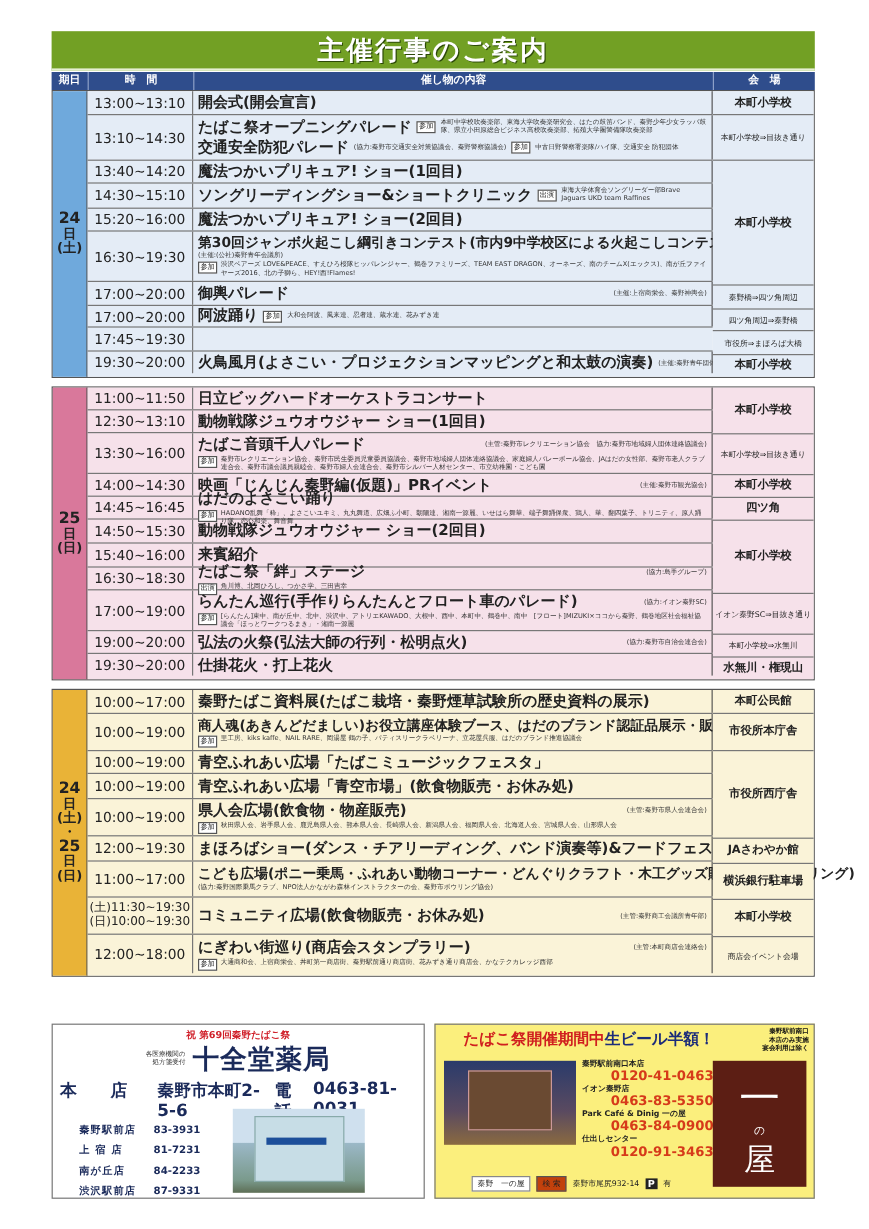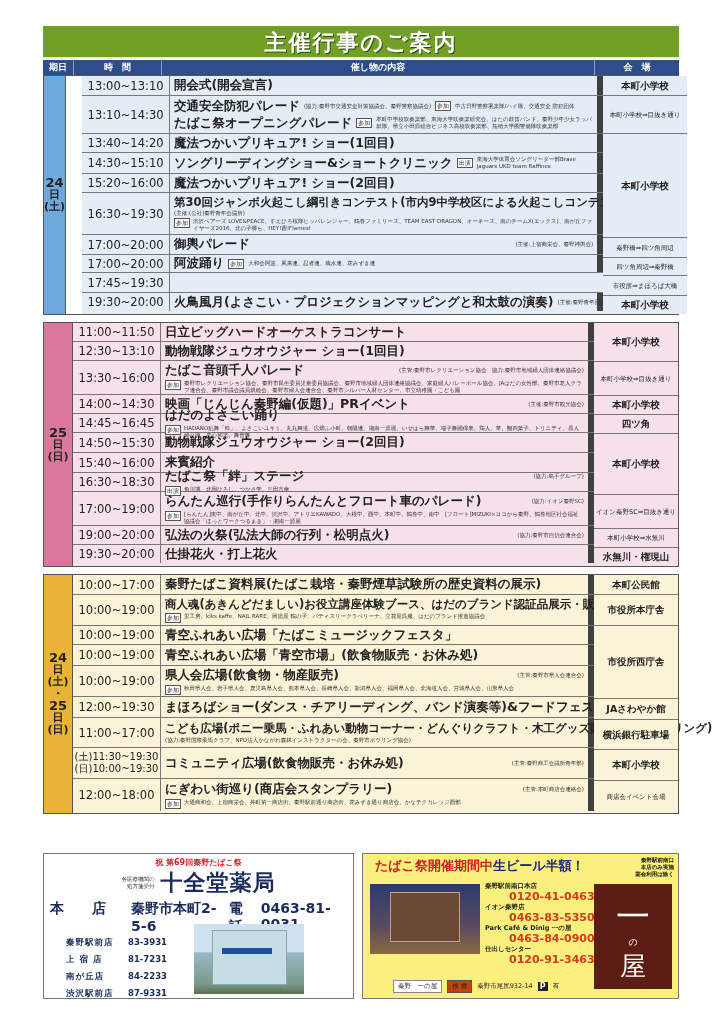--- a/index.html
+++ b/index.html
@@ -35,21 +35,21 @@
   .day-cell .num { font-size: 13px; }
   .rows { flex: 1; display: flex; flex-direction: column; }
   .row { display: flex; border-bottom: 1px solid #777; }
   .row:last-child { border-bottom: none; }
   .time {
     width: 88px; font-size: 11.5px; display: flex; align-items: center; justify-content: center;
     border-right: 1px solid #777; text-align: center; line-height: 12px; padding: 0 2px;
   }
   .time.two { font-size: 10px; }
   .event {
-    width: 433px; padding: 2px 4px; border-right: 6px solid #404040;
+    width: 433px; padding: 2px 4px; border-right: 1px solid #404040;
     display: flex; flex-direction: column; justify-content: center;
   }
   .ev-line { display: flex; align-items: center; gap: 4px; }
   .ev-title { font-size: 12.5px; font-weight: bold; white-space: nowrap; }
   .ev-title.sm { font-size: 11.5px; }
   .tag {
     font-size: 6px; border: 1px solid #555; padding: 0 1px; line-height: 8px;
     background: #fff; flex-shrink: 0;
   }
   .note { font-size: 5.5px; line-height: 7px; color: #333; }
@@ -84,21 +84,21 @@
   .ad1 .main-line { display: flex; font-size: 14px; font-weight: bold; color: #1a2a5a; gap: 10px; margin-top: 2px; }
   .ad1 .branches { position: absolute; left: 22px; top: 80px; font-size: 8.5px; font-weight: bold; color: #1a2a5a; line-height: 17px; }
   .ad1 .branches .br { display: flex; gap: 10px; }
   .ad1 .branches .bn { width: 52px; letter-spacing: 1px; }
   .ad1 .photo {
     position: absolute; left: 150px; top: 70px; width: 110px; height: 70px;
     background: linear-gradient(#cfe0ee 0%, #cfe0ee 40%, #9bb8c7 41%, #7a9a8c 85%, #5d6e55 100%);
   }
   .ad1 .photo .bld { position: absolute; left: 18px; top: 6px; width: 75px; height: 55px; background: #c7dde6; border: 1px solid #8aa; }
   .ad1 .photo .sign { position: absolute; left: 28px; top: 24px; width: 50px; height: 6px; background: #1d4f9a; }
-  .ad2 { width: 317px; border: 1px solid #777; background: #fbef7d; position: relative; padding: 3px 12px; }
+  .ad2 { width: 317px; border: 1px solid #777; background: #fbef7d; position: relative; padding: 3px 23px; }
   .ad2 .headline { font-size: 13px; font-weight: bold; white-space: nowrap; }
   .ad2 .headline .r { color: #d01f1f; }
   .ad2 .headline .b { color: #1c2c7a; }
   .ad2 .corner-note { position: absolute; right: 4px; top: 3px; font-size: 5.5px; line-height: 7px; text-align: right; color: #111; font-weight: bold; }
   .ad2 .photo2 { position: absolute; left: 7px; top: 30px; width: 110px; height: 70px; background: linear-gradient(#2a3b6b, #5a4a60 60%, #8a6a40); }
   .ad2 .photo2 .shop { position: absolute; left: 20px; top: 8px; width: 70px; height: 50px; background: #6a4a32; border: 1px solid #c99; }
   .ad2 .list { position: absolute; left: 122px; top: 28px; }
   .ad2 .loc { font-size: 6.5px; font-weight: bold; color: #222; }
   .ad2 .tel { font-size: 11px; font-weight: bold; color: #d63a1a; margin-left: 24px; line-height: 12px; }
   .ad2 .logo { position: absolute; right: 6px; top: 30px; width: 78px; height: 105px; background: #5c1e14; color: #fff; text-align: center; }
@@ -123,47 +123,47 @@
 
   <div id="blocks">
       <div class="block b24" style="margin-top: 0px;">
         <div class="day-cell">
           <div>
             <div class="num">24</div>
             <div>日</div>
             <div>(土)</div>
           </div>
         </div>
-        <div class="main-area" style="flex: 1 1 0%; padding-left: 16px;">
+        <div class="main-area" style="flex: 1 1 0%;">
           <div class="rows left-rows">
             <div class="row" style="height: 20px;">
               <div class="time">
                 <div>13:00~13:10</div>
               </div>
               <div class="event">
                 <div class="ev-line">
                   <span class="ev-title">開会式(開会宣言)</span>
                 </div>
               </div>
             </div>
             <div class="row" style="height: 38px;">
               <div class="time">
                 <div>13:10~14:30</div>
               </div>
               <div class="event">
                 <div class="ev-line">
+                  <span class="ev-title">たばこ祭オープニングパレード</span>
+                  <span class="tag">参加</span>
+                  <span class="note">本町中学校吹奏楽部、東海大学吹奏楽研究会、はたの鼓笛バンド、秦野少年少女ラッパ鼓隊、県立小田原総合ビジネス高校吹奏楽部、拓殖大学圏警備隊吹奏楽部</span>
+                </div>
+                <div class="ev-line">
                   <span class="ev-title">交通安全防犯パレード</span>
                   <span class="note">(協力:秦野市交通安全対策協議会、秦野警察協議会)</span>
                   <span class="tag">参加</span>
                   <span class="note">中古日野警察署楽隊/ハイ隊、交通安全 防犯団体</span>
-                </div>
-                <div class="ev-line">
-                  <span class="ev-title">たばこ祭オープニングパレード</span>
-                  <span class="tag">参加</span>
-                  <span class="note">本町中学校吹奏楽部、東海大学吹奏楽研究会、はたの鼓笛バンド、秦野少年少女ラッパ鼓隊、県立小田原総合ビジネス高校吹奏楽部、拓殖大学圏警備隊吹奏楽部</span>
                 </div>
               </div>
             </div>
             <div class="row" style="height: 19px;">
               <div class="time">
                 <div>13:40~14:20</div>
               </div>
               <div class="event">
                 <div class="ev-line">
                   <span class="ev-title">魔法つかいプリキュア! ショー(1回目)</span>

